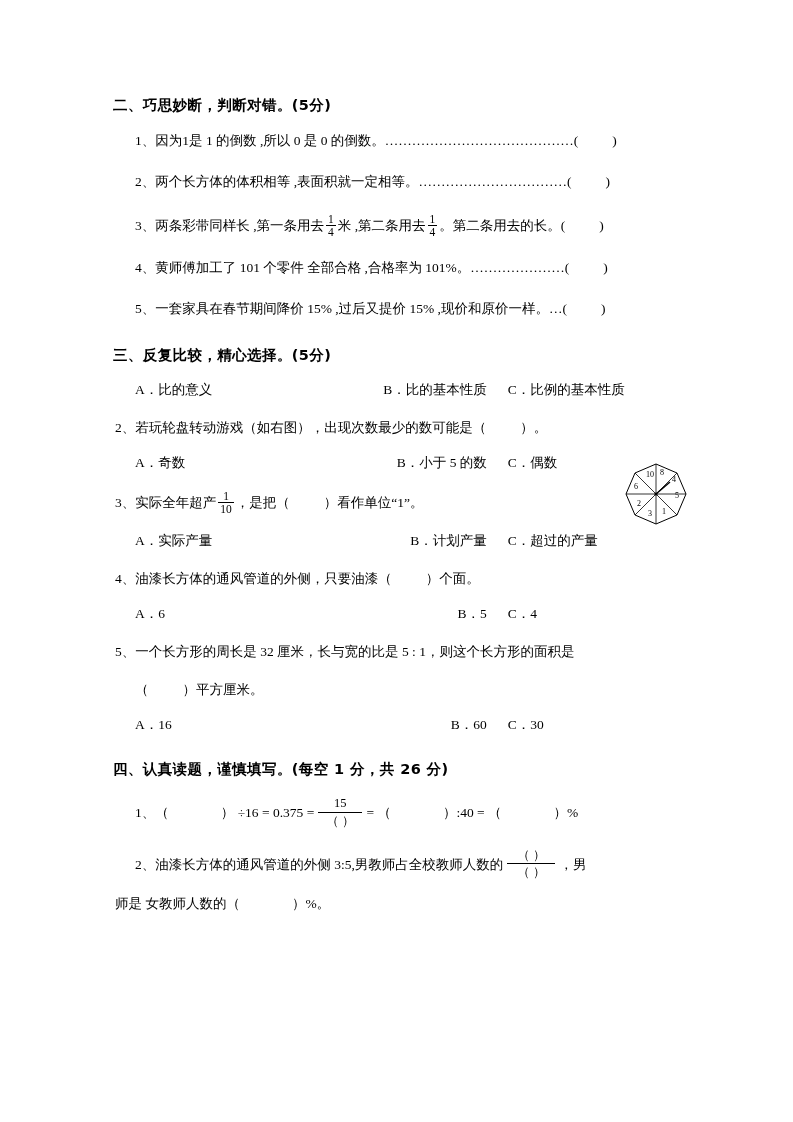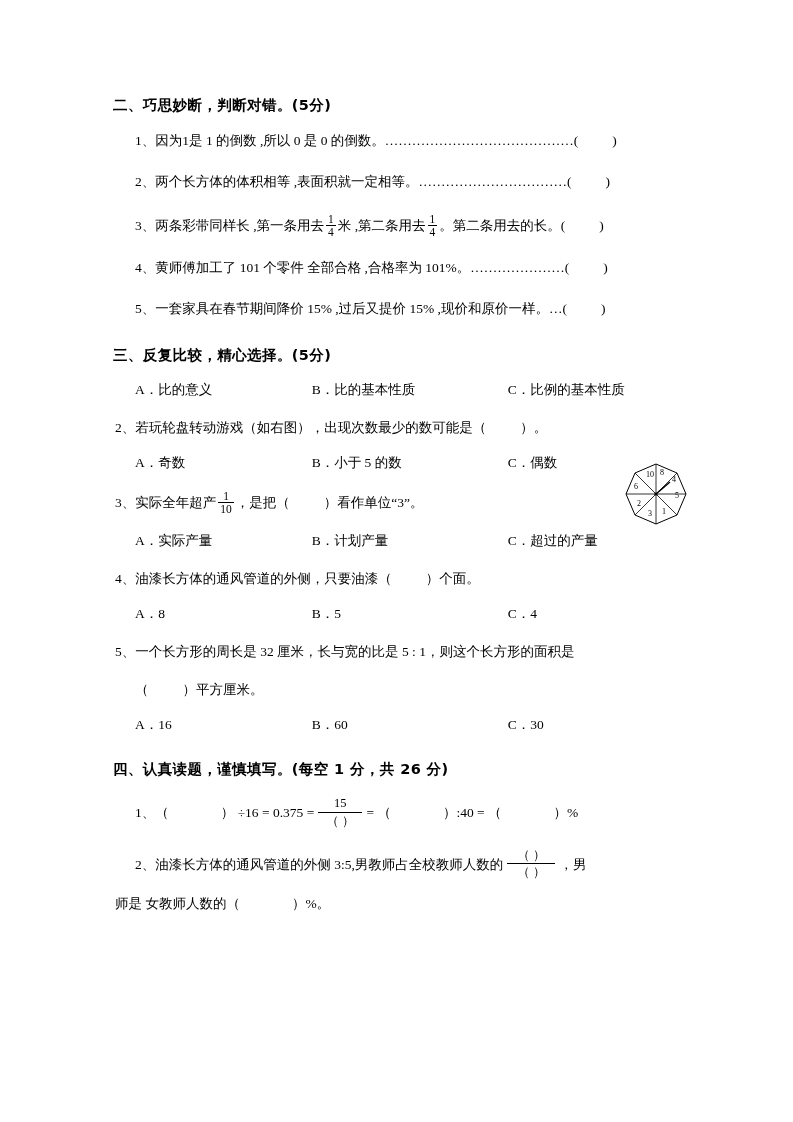--- a/index.html
+++ b/index.html
@@ -65,21 +65,21 @@
 
   .choices {
     font-size: 13.5px;
     margin: 0 0 18px 0;
     padding-left: 22px;
     display: flex;
     gap: 21px;
   }
   .choices .ch { display: inline-block; }
   .ch-a { width: 160px; }
-  .ch-b { width: 180px; }
+  .ch-b { width: 180px; text-align: right; }
   .ch-c { width: 180px; }
 
   .q {
     font-size: 13.5px;
     line-height: 1.6;
     margin: 0 0 16px 0;
     padding-left: 2px;
   }
 
   .wheel {
@@ -163,33 +163,33 @@
     <div class="q">
       <span>2、</span><span>若玩轮盘转动游戏（如右图），出现次数最少的数可能是（</span><span class="paren">      </span><span>）。</span>
     </div>
     <div class="choices">
       <span class="ch ch-a">A．奇数</span>
       <span class="ch ch-b">B．小于 5 的数</span>
       <span class="ch ch-c">C．偶数</span>
     </div>
 
     <div class="q">
-      <span>3、</span><span>实际全年超产</span><span class="frac"><span class="num">1</span><span class="den">10</span></span><span>，是把（</span><span class="paren">             </span><span>）看作单位“3”。</span>
+      <span>3、</span><span>实际全年超产</span><span class="frac"><span class="num">1</span><span class="den">10</span></span><span>，是把（</span><span class="paren">             </span><span>）看作单位“1”。</span>
     </div>
     <div class="choices">
       <span class="ch ch-a">A．实际产量</span>
       <span class="ch ch-b">B．计划产量</span>
       <span class="ch ch-c">C．超过的产量</span>
     </div>
 
     <div class="q">
       <span>4、</span><span>油漆长方体的通风管道的外侧，只要油漆（</span><span class="paren">      </span><span>）个面。</span>
     </div>
     <div class="choices">
-      <span class="ch ch-a">A．8</span>
+      <span class="ch ch-a">A．6</span>
       <span class="ch ch-b">B．5</span>
       <span class="ch ch-c">C．4</span>
     </div>
 
     <div class="q">
       <span>5、</span><span>一个长方形的周长是 32 厘米，长与宽的比是 5 : 1，则这个长方形的面积是</span>
     </div>
     <div class="q" style="padding-left:22px;">
       <span>（</span><span class="paren">            </span><span>）平方厘米。</span>
     </div>

